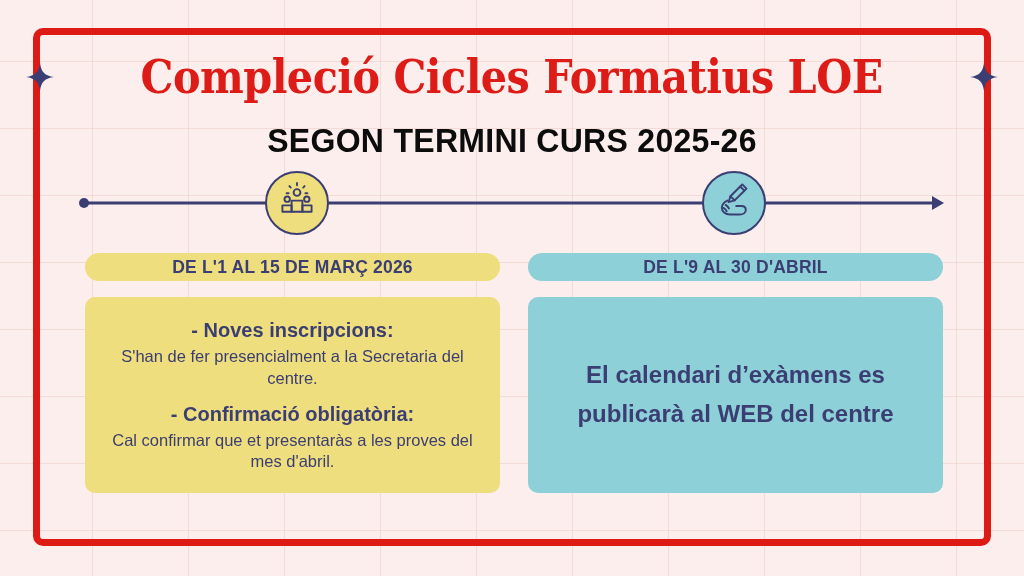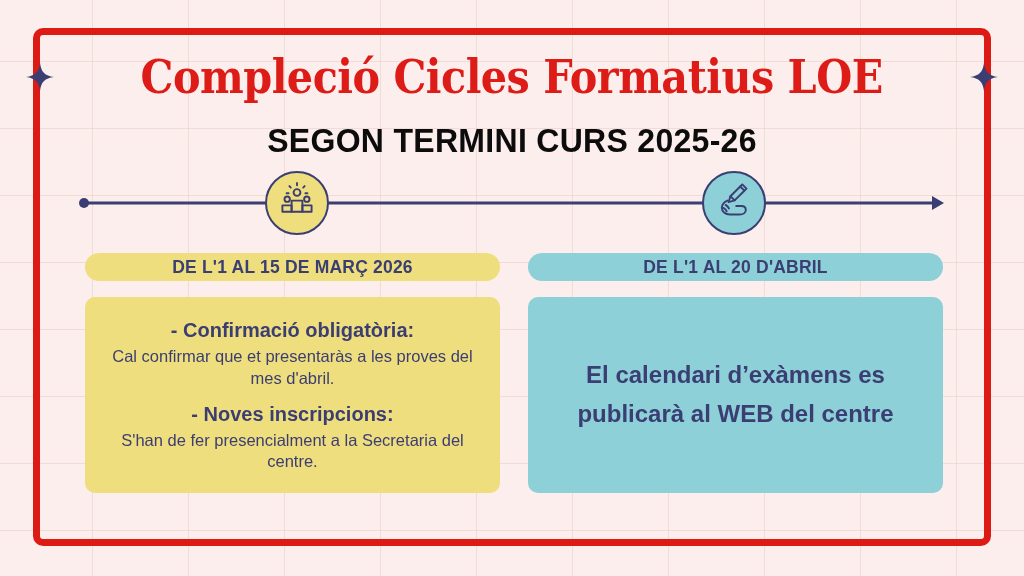--- a/index.html
+++ b/index.html
@@ -184,30 +184,30 @@
           <path d="M10.4 27.9 c1.5 0.9 2.6 2.0 3.3 3.3"></path>
         </g>
       </svg>
     </span>
   </div>
 
   <div class="col col-1" style="top:253px;">
     <div class="pill pill-yellow">DE L'1 AL 15 DE MARÇ 2026</div>
     <div class="card card-yellow">
       <div class="block">
+        <div class="lead">- Noves inscripcions:</div>
+        <div class="body-txt">S'han de fer presencialment a la Secretaria del centre.</div>
+      </div>
+      <div class="block">
         <div class="lead">- Confirmació obligatòria:</div>
         <div class="body-txt">Cal confirmar que et presentaràs a les proves del mes d'abril.</div>
       </div>
-      <div class="block">
-        <div class="lead">- Noves inscripcions:</div>
-        <div class="body-txt">S'han de fer presencialment a la Secretaria del centre.</div>
-      </div>
     </div>
   </div>
 
   <div class="col col-2" style="top:253px;">
-    <div class="pill pill-teal">DE L'1 AL 20 D'ABRIL</div>
+    <div class="pill pill-teal">DE L'9 AL 30 D'ABRIL</div>
     <div class="card card-teal">
       <div class="teal-text">El calendari d’exàmens es publicarà al WEB del centre</div>
     </div>
   </div>
 
 </div>
 
 </body></html>

